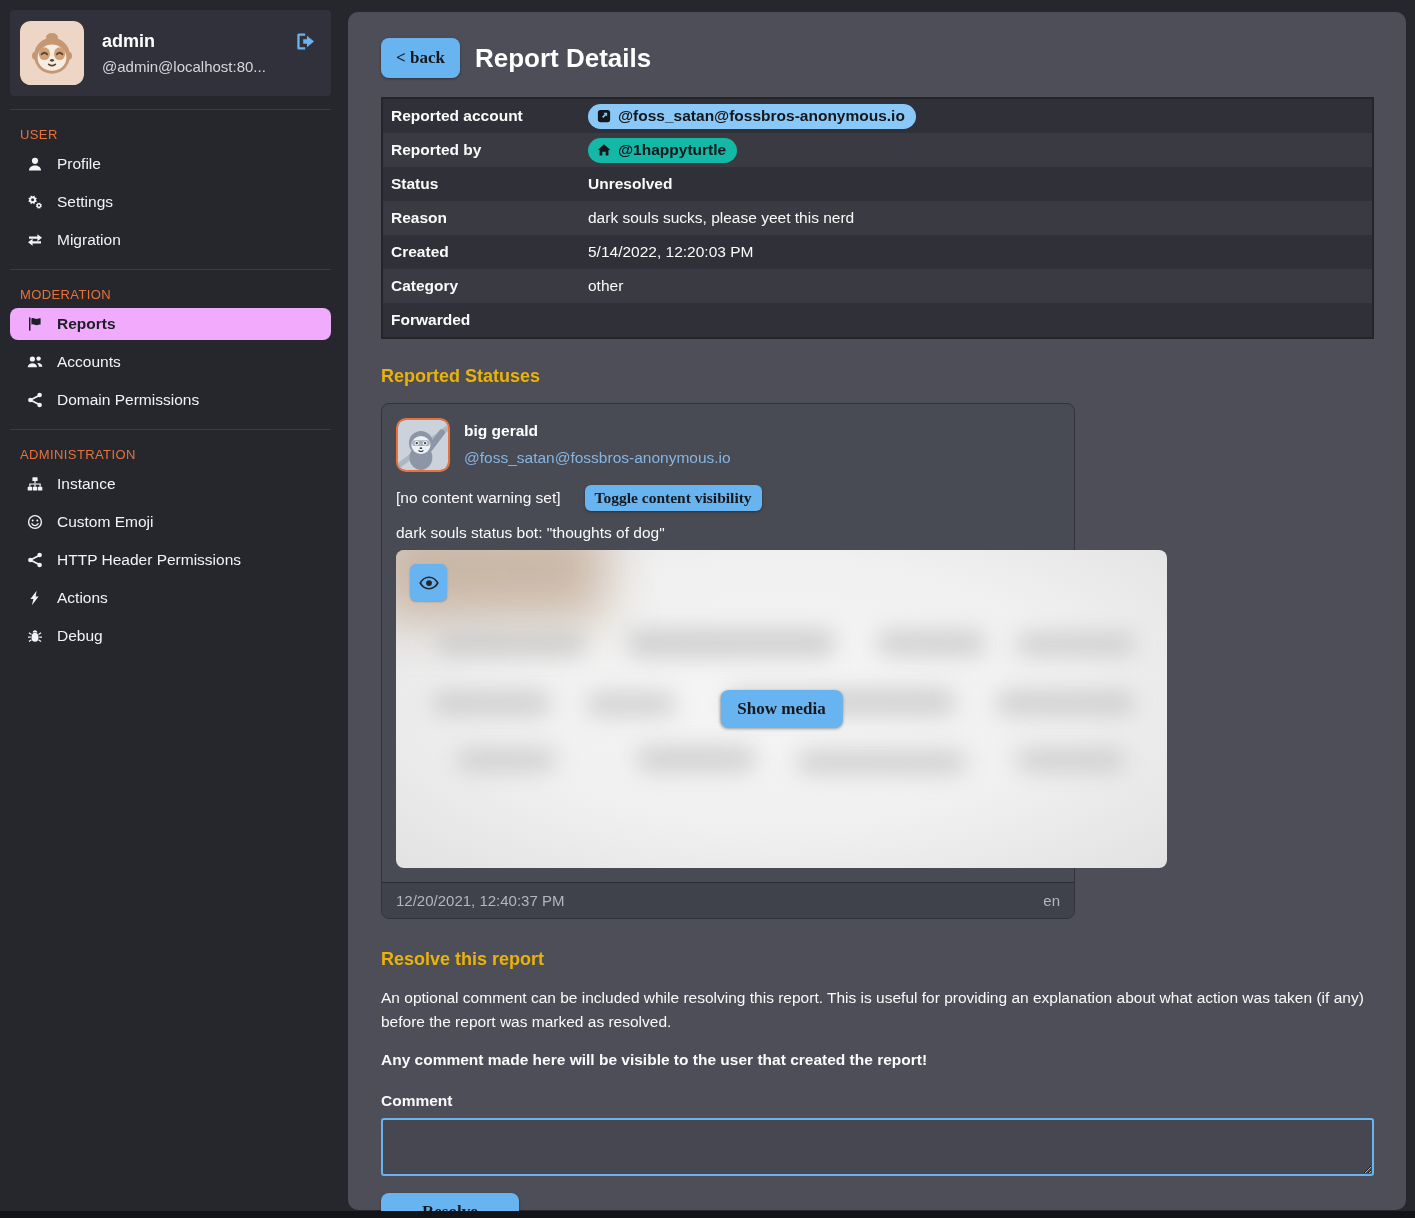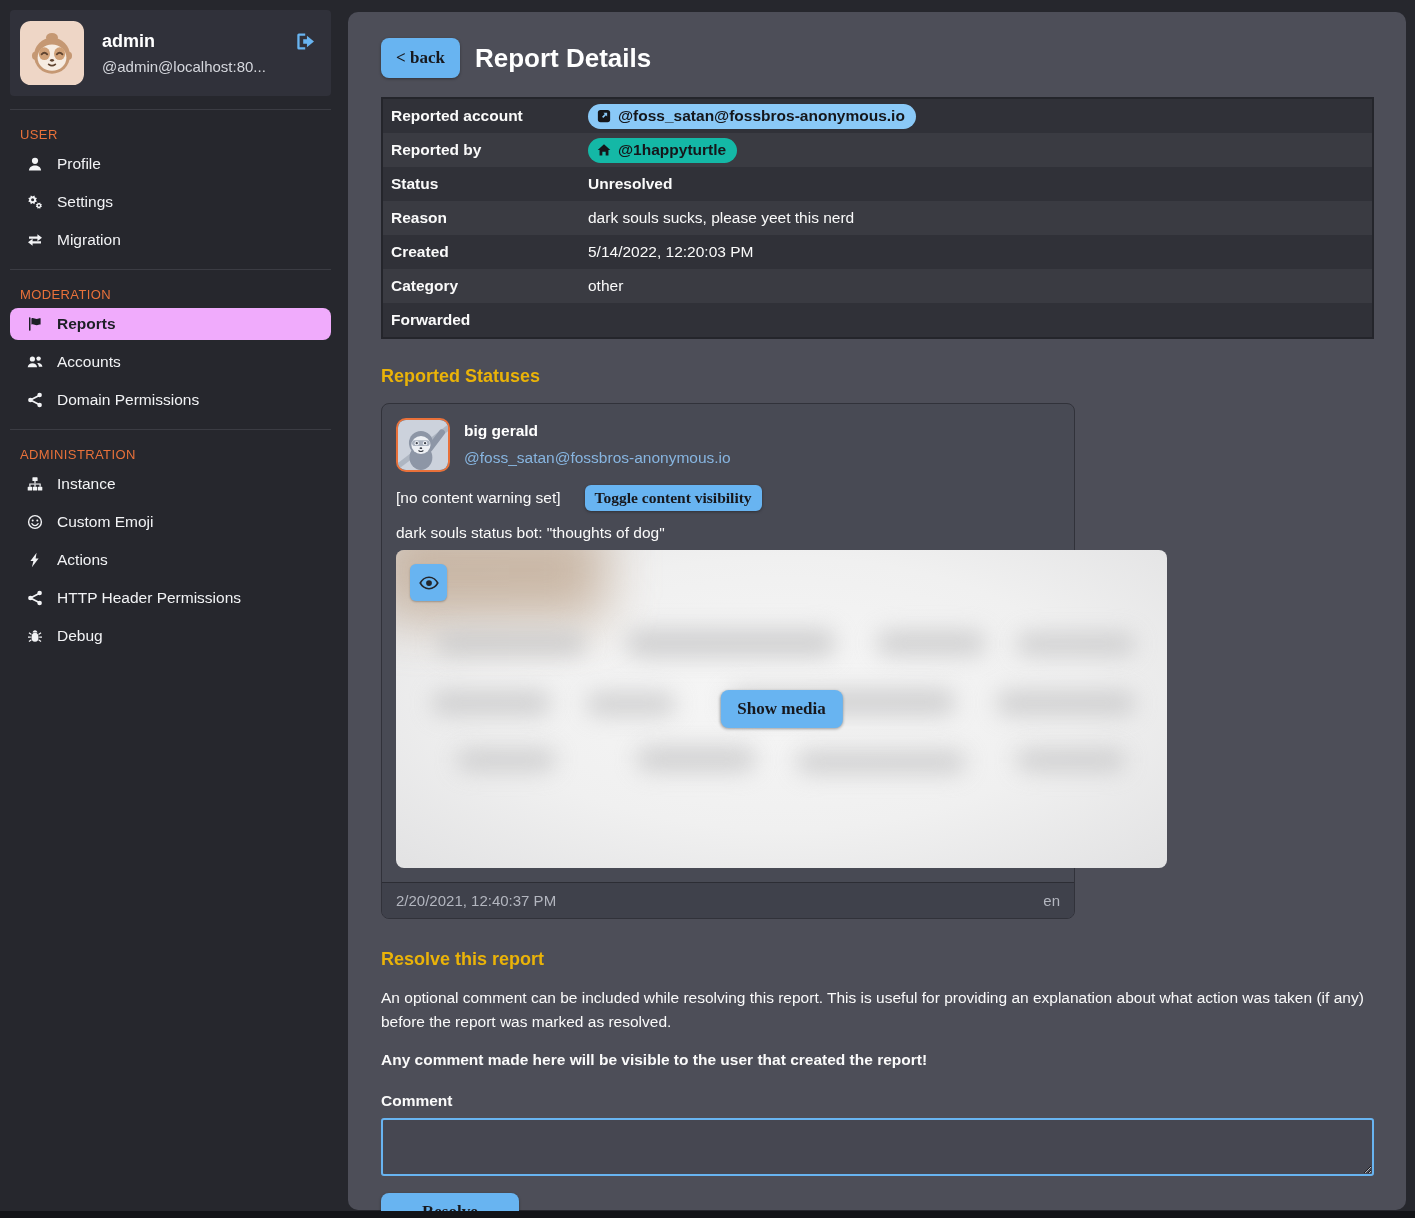--- a/index.html
+++ b/index.html
@@ -228,35 +228,35 @@
             <circle cx="5.7" cy="6.4" r="1"></circle>
             <circle cx="10.3" cy="6.4" r="1"></circle>
             <path d="M4.9 9.6c.8 1.4 1.9 2.1 3.1 2.1s2.3-.7 3.1-2.1" fill="none" stroke="currentColor" stroke-width="1.2" stroke-linecap="round"></path>
           </svg>
         </span>
         <span class="lbl">Custom Emoji</span>
       </div>
       <div class="side-item">
         <span class="icon">
           <svg viewBox="0 0 16 16" fill="currentColor">
-            <path d="M9.6.8 3.4 8.9h3L4.9 15.2l6.7-8.6h-3z"></path>
-          </svg>
-        </span>
-        <span class="lbl">Actions</span>
-      </div>
-      <div class="side-item">
-        <span class="icon">
-          <svg viewBox="0 0 16 16" fill="currentColor">
             <circle cx="12.6" cy="3" r="2.3"></circle>
             <circle cx="3.4" cy="8" r="2.3"></circle>
             <circle cx="12.6" cy="13" r="2.3"></circle>
             <path d="M3 7.3 12.2 2.4l.8 1.5-9.2 4.9zM3 8.7l9.2 4.9.8-1.5L3.8 7.2z"></path>
           </svg>
         </span>
         <span class="lbl">HTTP Header Permissions</span>
+      </div>
+      <div class="side-item">
+        <span class="icon">
+          <svg viewBox="0 0 16 16" fill="currentColor">
+            <path d="M9.6.8 3.4 8.9h3L4.9 15.2l6.7-8.6h-3z"></path>
+          </svg>
+        </span>
+        <span class="lbl">Actions</span>
       </div>
       <div class="side-item">
         <span class="icon">
           <svg viewBox="0 0 16 16" fill="currentColor">
             <ellipse cx="8" cy="9.2" rx="3.5" ry="4.5"></ellipse>
             <path d="M5.6 4.6c0-1.3 1.1-2.4 2.4-2.4s2.4 1.1 2.4 2.4z"></path>
             <path d="M1 8.6h2.8v1.2H1zM12.2 8.6H15v1.2h-2.8zM2.3 4.3l2.5 1.7-.7 1L1.6 5.3zM13.7 4.3l-2.5 1.7.7 1 2.5-1.7zM2.3 14l2.5-1.7-.7-1-2.5 1.7zM13.7 14l-2.5-1.7.7-1 2.5 1.7z"></path>
           </svg>
         </span>
         <span class="lbl">Debug</span>
@@ -361,21 +361,21 @@
       <button class="eye-btn" aria-label="toggle media">
         <svg viewBox="0 0 16 16" fill="currentColor">
           <path d="M8 3.4C4.7 3.4 2 6.1 1 8c1 1.9 3.7 4.6 7 4.6S14 9.9 15 8c-1-1.9-3.7-4.6-7-4.6z" fill="none" stroke="currentColor" stroke-width="1.3"></path>
           <circle cx="8" cy="8" r="2.3"></circle>
         </svg>
       </button>
       <button class="btn show-media-btn">Show media</button>
     </div>
 
     <div class="status-footer">
-      <span>2/20/2021, 12:40:37 PM</span>
+      <span>12/20/2021, 12:40:37 PM</span>
       <span>en</span>
     </div>
   </article>
 
   <section class="resolve">
     <h2 class="sec-heading">Resolve this report</h2>
     <p>An optional comment can be included while resolving this report. This is useful for providing an explanation about what action was taken (if any) before the report was marked as resolved.</p>
     <p class="warn">Any comment made here will be visible to the user that created the report!</p>
     <label class="field-label">Comment</label>
     <textarea class="comment-input" value="" style=""></textarea>

